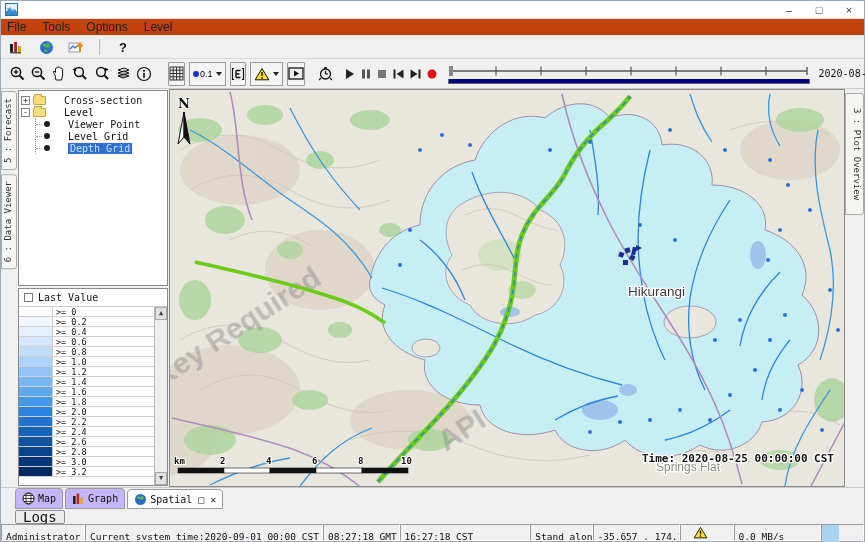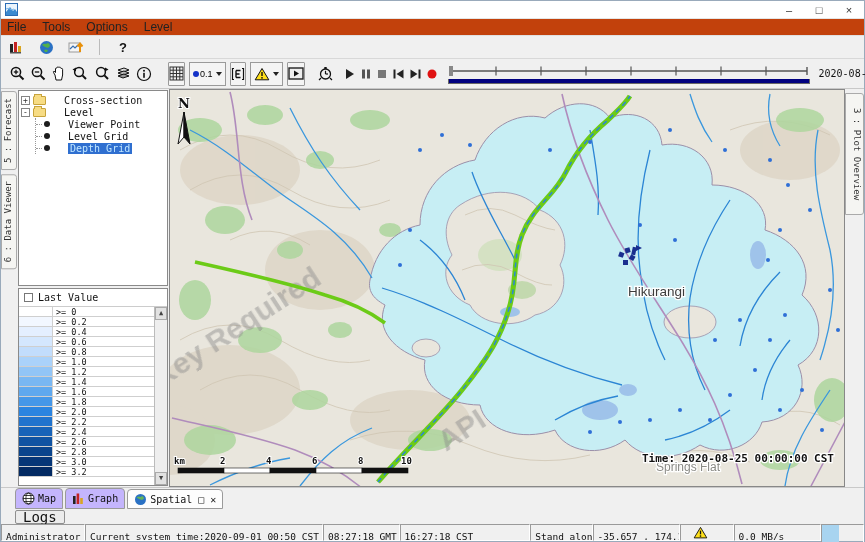--- a/index.html
+++ b/index.html
@@ -684,21 +684,21 @@
         <span class="tab-ctl">✕</span>
       </span>
     </div>
     <div class="logs-row">
       <span class="logs-btn">Logs</span>
     </div>
   </div>
 
   <div class="statusbar">
     <span class="scell" style="width:88px">Administrator</span>
-    <span class="scell" style="width:250px">Current system time:2020-09-01 00:50 CST</span>
+    <span class="scell" style="width:250px">Current system time:2020-09-01 00:00 CST</span>
     <span class="scell" style="width:80px">08:27:18 GMT</span>
     <span class="scell" style="width:137px">16:27:18 CST</span>
     <span class="scell" style="width:65px">Stand alone</span>
     <span class="scell" style="width:92px">-35.657 , 174.199</span>
     <span class="scell warn-cell" style="width:55px">
       <svg width="15" height="13" viewBox="0 0 16 14">
         <path d="M8,1.5 L14.8,12.8 L1.2,12.8 Z" fill="#ffe01a" stroke="#111" stroke-width="1"></path>
         <rect x="7.3" y="5" width="1.4" height="4" fill="#111"></rect>
         <circle cx="8" cy="10.8" r="0.9" fill="#111"></circle>
       </svg>

